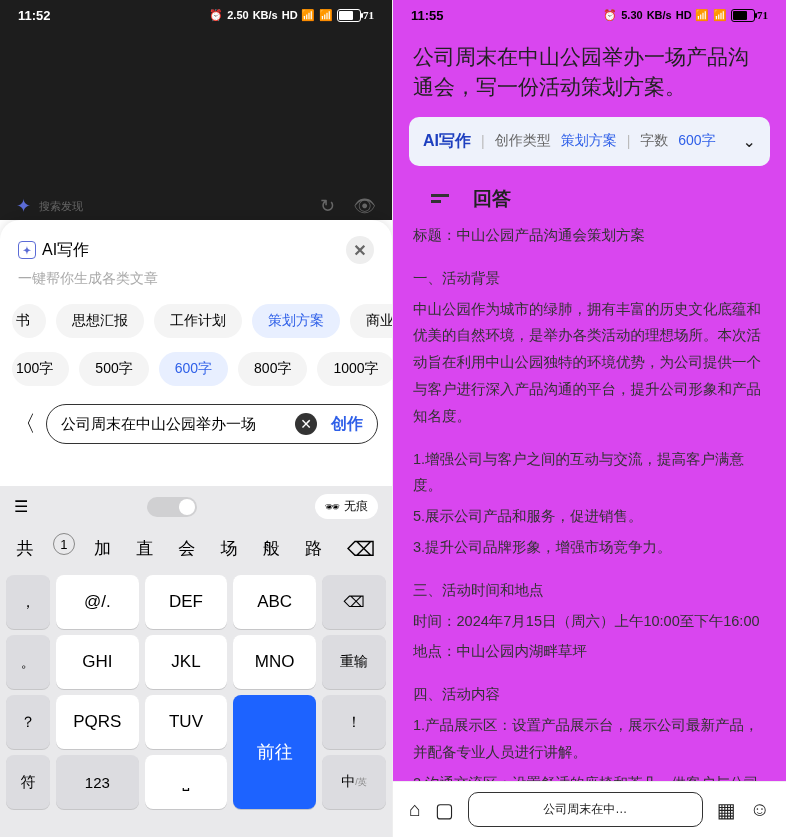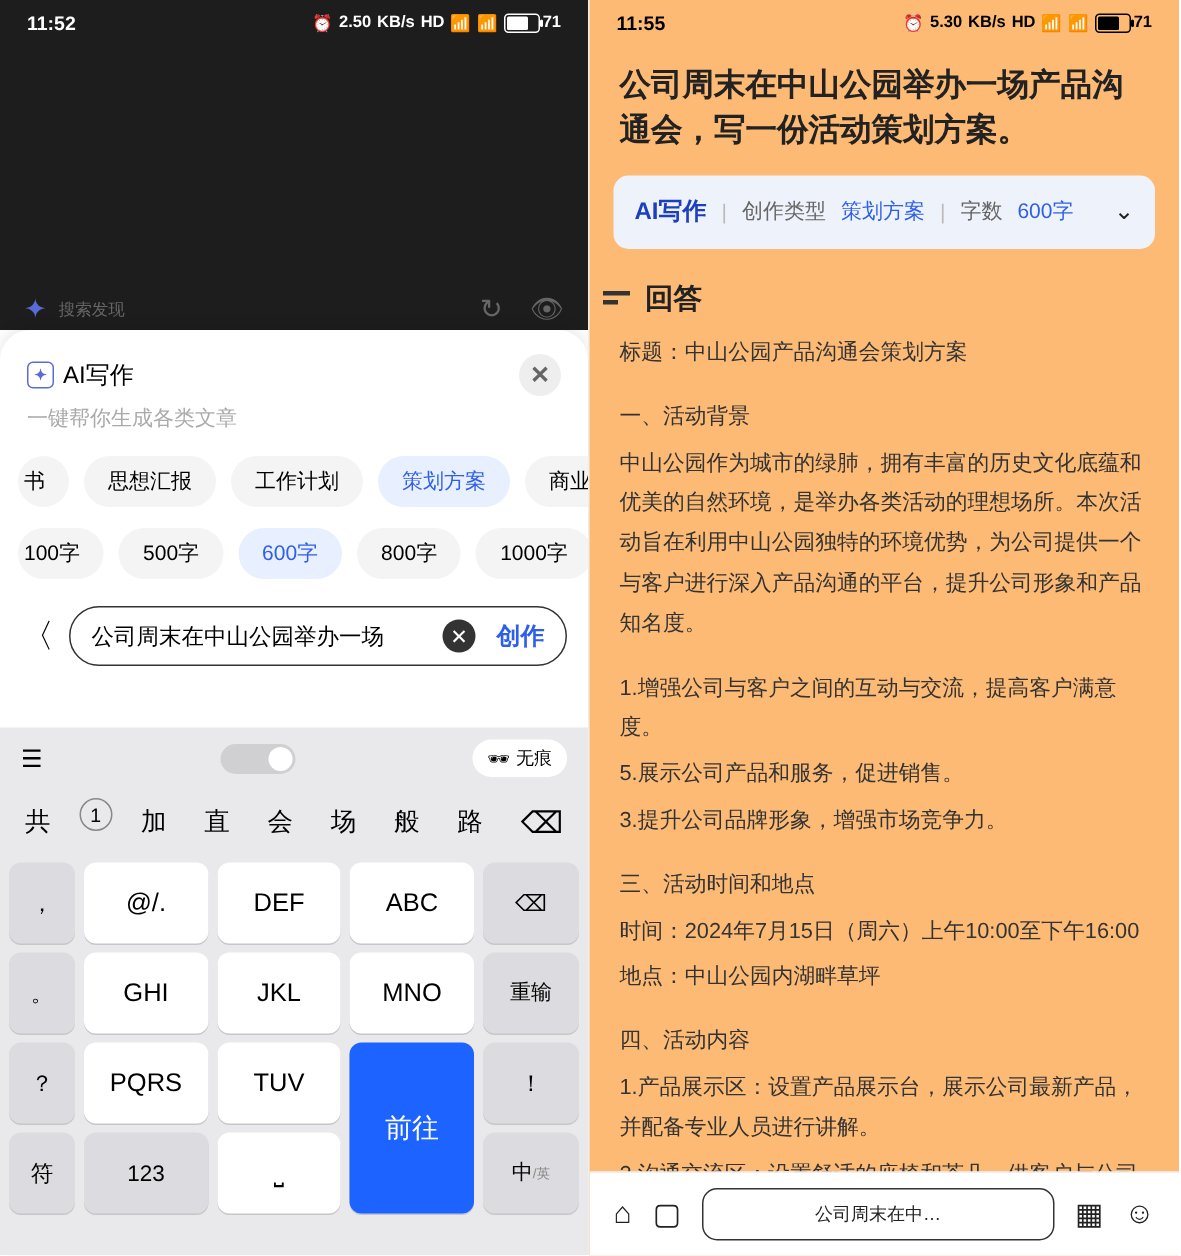--- a/index.html
+++ b/index.html
@@ -36,40 +36,40 @@
 .kbd-candrow span { cursor:pointer; padding:4px 6px; }
 .kbd-candrow .num { border:1.2px solid #888; border-radius:50%; width:22px; height:22px; display:inline-flex; align-items:center; justify-content:center; font-size:13px; }
 .kbd-candrow .del { font-size:20px; }
 .kbd-grid { display:grid; grid-template-columns:44px 1fr 1fr 1fr 64px; grid-template-rows:repeat(4,54px); gap:6px; padding:4px 6px 28px; }
 .key { background:#fff; border-radius:8px; display:flex; align-items:center; justify-content:center; font-size:17px; cursor:pointer; box-shadow:0 1px 0 rgba(0,0,0,0.15); }
 .key.side { background:#dcdce0; font-size:15px; }
 .key.go { background:#1d63ff; color:#fff; font-size:18px; grid-row:span 2; }
 .key.narrow { font-size:14px; }
 .key .sub { font-size:9px; color:#888; }
 
-.rp { background:#fdba74; color:#222; }
+.rp { background:#d946ef; color:#222; }
 .rp .statusbar { color:#000; }
-.prompt-title { font-size:21px; font-weight:700; line-height:1.45; padding:12px 20px 14px; }
+.prompt-title { font-size:21px; font-weight:400; line-height:1.45; padding:12px 20px 14px; }
 .config-box { margin:0 16px; background:#eef2fb; border-radius:10px; padding:14px 14px; display:flex; align-items:center; gap:10px; font-size:14px; }
 .ai-badge { font-weight:800; font-size:16px; color:#1d3fbf; }
 .divider { color:#bbb; }
 .cfg-label { color:#666; }
 .cfg-val { color:#2e5fe8; font-weight:500; }
 .chev { margin-left:auto; cursor:pointer; font-size:16px; }
-.answer-head { display:flex; align-items:center; gap:10px; padding:20px 9px 10px; font-size:19px; font-weight:700; }
+.answer-head { display:flex; align-items:center; gap:24px; padding:20px 38px 10px; font-size:19px; font-weight:700; }
 .answer-icon { display:inline-block; width:18px; }
 .answer-icon::before { content:""; display:block; height:3px; width:18px; background:#333; margin-bottom:3px; }
 .answer-icon::after { content:""; display:block; height:3px; width:10px; background:#333; }
 .article { padding:0 20px; font-size:14.5px; line-height:1.85; color:#333; }
 .article p { margin-bottom:4px; }
 .article .spacer { height:12px; }
 .bottombar { position:absolute; bottom:0; left:0; right:0; height:56px; border-top:1px solid #eee; background:#fff; display:flex; align-items:center; gap:14px; padding:0 16px; }
 .bb-icon { font-size:20px; cursor:pointer; }
 .bb-input { flex:1; border:1.5px solid #333; border-radius:10px; padding:8px 12px; font-size:12px; text-align:center; cursor:pointer; white-space:nowrap; overflow:hidden; }
-.battery { display:inline-flex; align-items:center; gap:2px; }
+.battery { display:inline-flex; align-items:center; gap:2px;font-family:Liberation Serif, serif; }
 .batt-shell { width:24px; height:13px; border:1px solid currentColor; border-radius:3px; padding:1px; display:inline-block; position:relative; }
 .batt-shell::after { content:""; position:absolute; right:-3px; top:3px; width:2px; height:5px; background:currentColor; border-radius:1px; }
 .batt-fill { height:100%; width:71%; background:currentColor; border-radius:1px; display:block; }
 </style>
 </head>
 <body>
 
 <div class="phone left">
   <div class="dark-bg">
     <div class="statusbar">

